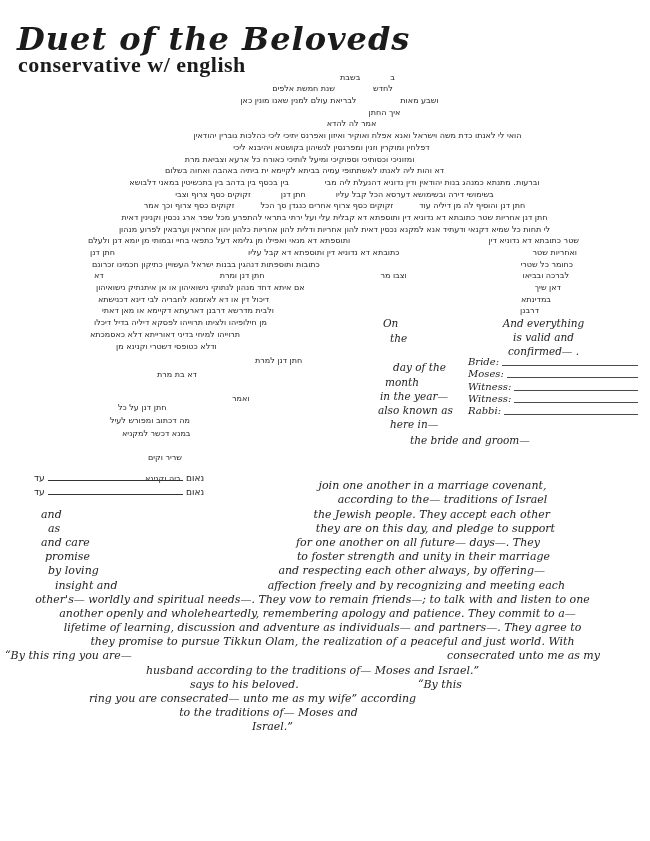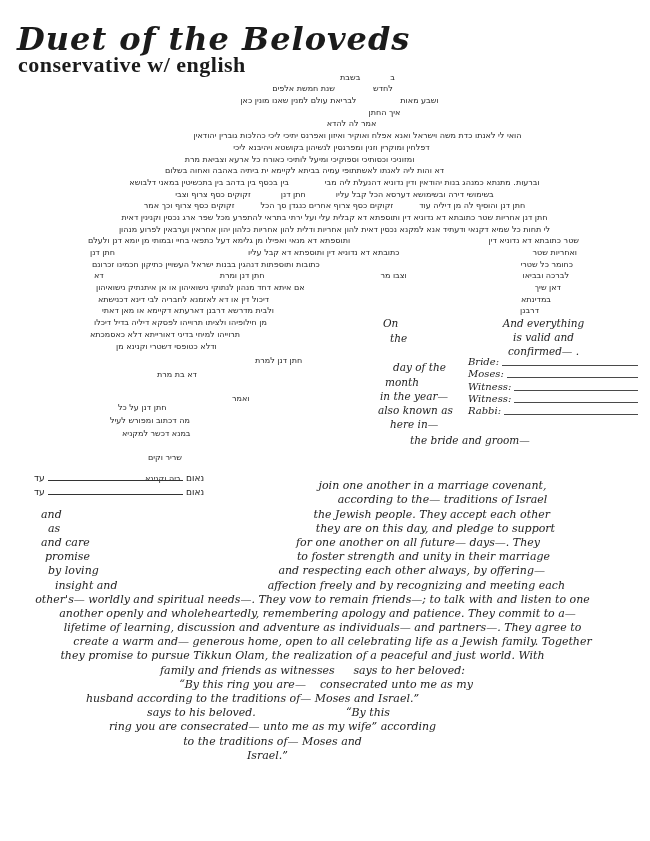--- a/index.html
+++ b/index.html
@@ -340,31 +340,23 @@
     <div class="el">
       <span class="seg">other's— worldly and spiritual needs—. They vow to remain friends—; to talk with and listen to one</span>
     </div>
     <div class="el">
       <span class="seg">another openly and wholeheartedly, remembering apology and patience. They commit to a—</span>
     </div>
     <div class="el">
       <span class="seg">lifetime of learning, discussion and adventure as individuals— and partners—. They agree to</span>
     </div>
     <div class="el">
-      <span class="seg">create a warm and— generous home, open to all celebrating life as a Jewish family. Together</span>
-    </div>
-    <div class="el">
       <span class="seg">they promise to pursue Tikkun Olam, the realization of a peaceful and just world. With</span>
     </div>
     <div class="el">
-      <span class="seg">family and friends as witnesses</span>
-      <span class="g"></span>
-      <span class="seg">says to her beloved:</span>
-    </div>
-    <div class="el">
       <span class="seg">“By this ring you are—</span>
       <span class="g"></span>
       <span class="seg">consecrated unto me as my</span>
     </div>
     <div class="el">
       <span class="seg">husband according to the traditions of— Moses and Israel.”</span>
     </div>
     <div class="el">
       <span class="seg">says to his beloved.</span>
       <span class="g"></span>

